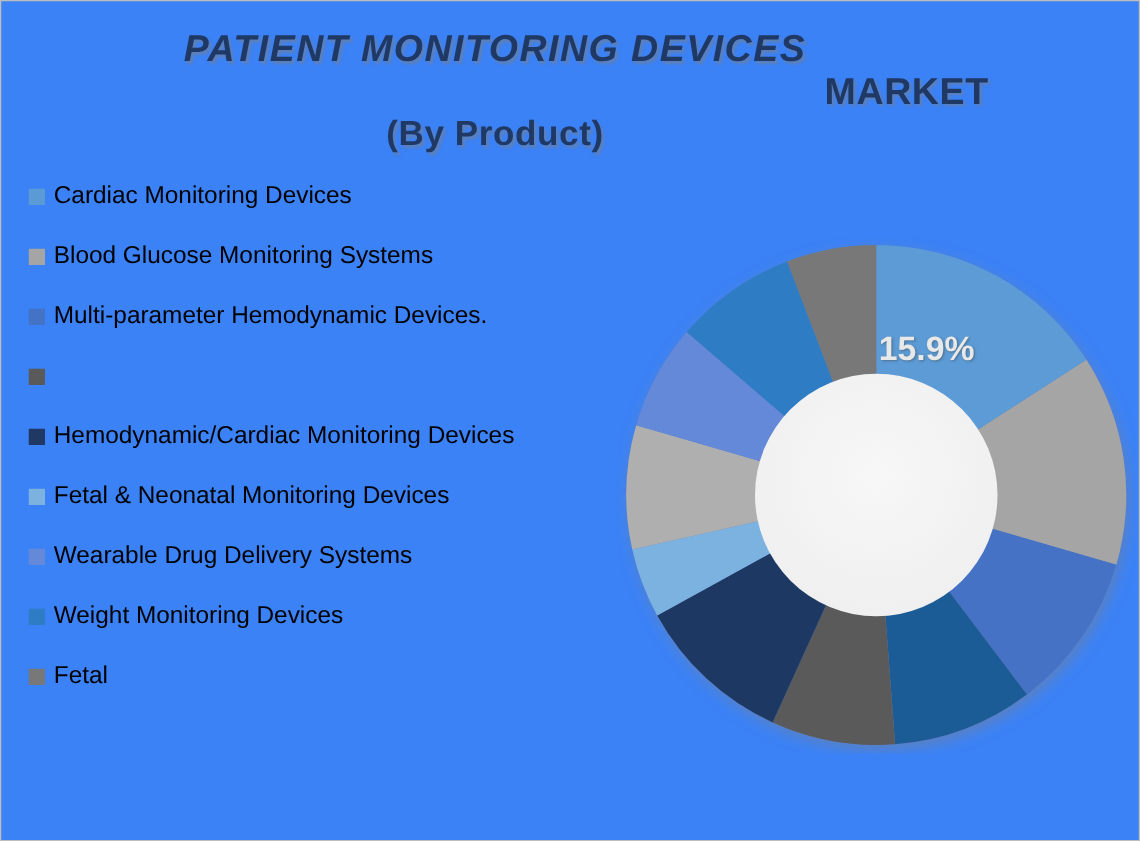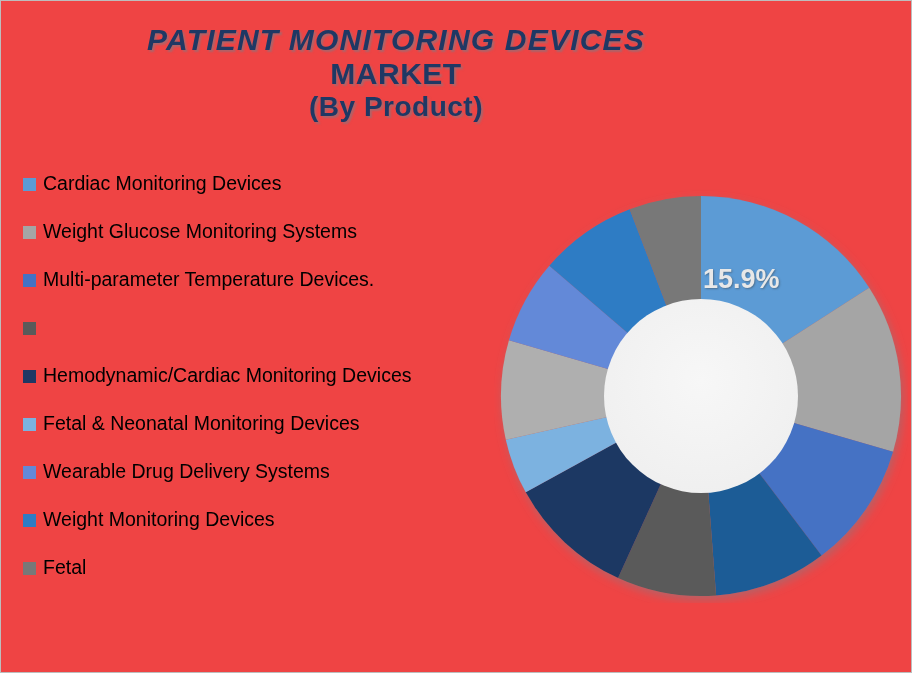--- a/index.html
+++ b/index.html
@@ -7,21 +7,21 @@
     padding: 0;
     background: #ffffff;
   }
   body {
     font-family: "Liberation Sans", sans-serif;
   }
   #canvas {
     position: relative;
     width: 912px;
     height: 673px;
-    background: #ef4444;
+    background: #3b82f6;
     border: 1px solid #bdbdbd;
     box-sizing: border-box;
     overflow: hidden;
   }
 
   
   #title-block {
     position: absolute;
     left: 0;
     top: 22px;
@@ -35,30 +35,31 @@
     line-height: 1.14;
     text-shadow: 2px 2px 2px rgba(120,125,135,0.55);
   }
   #title-line-1 {
     font-size: 30px;
     font-style: italic;
     letter-spacing: 1.2px;
   }
   #title-line-2 {
     font-size: 30px;
+    text-align: right;
   }
   #title-line-3 {
     font-size: 28px;
   }
 
   
   #legend {
     position: absolute;
     left: 22px;
-    top: 159px;
+    top: 132px;
     width: 500px;
   }
   .legend-item {
     display: flex;
     align-items: center;
     height: 48px;
   }
   .legend-swatch {
     width: 13px;
     height: 13px;
@@ -107,25 +108,25 @@
     <div class="title-line" id="title-line-3">(By Product)</div>
   </div>
 
   <div id="legend">
       <div class="legend-item">
         <span class="legend-swatch" style="background: rgb(91, 155, 213);"></span>
         <span class="legend-label">Cardiac Monitoring Devices</span>
       </div>
       <div class="legend-item">
         <span class="legend-swatch" style="background: rgb(165, 165, 165);"></span>
-        <span class="legend-label">Weight Glucose Monitoring Systems</span>
+        <span class="legend-label">Blood Glucose Monitoring Systems</span>
       </div>
       <div class="legend-item">
         <span class="legend-swatch" style="background: rgb(68, 114, 196);"></span>
-        <span class="legend-label">Multi-parameter Temperature Devices.</span>
+        <span class="legend-label">Multi-parameter Hemodynamic Devices.</span>
       </div>
       <div class="legend-item">
         <span class="legend-swatch" style="background: rgb(90, 90, 90);"></span>
       </div>
       <div class="legend-item">
         <span class="legend-swatch" style="background: rgb(31, 56, 100);"></span>
         <span class="legend-label">Hemodynamic/Cardiac Monitoring Devices</span>
       </div>
       <div class="legend-item">
         <span class="legend-swatch" style="background: rgb(123, 178, 224);"></span>

